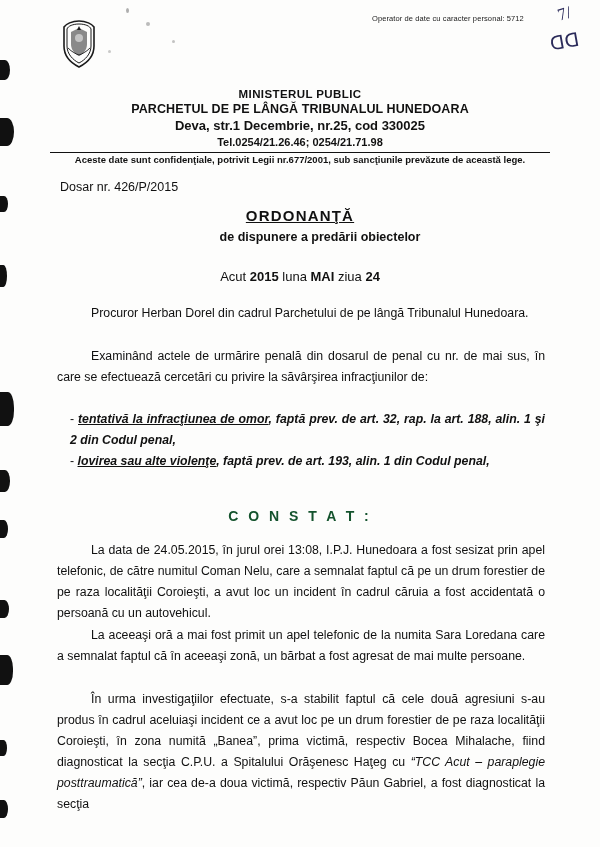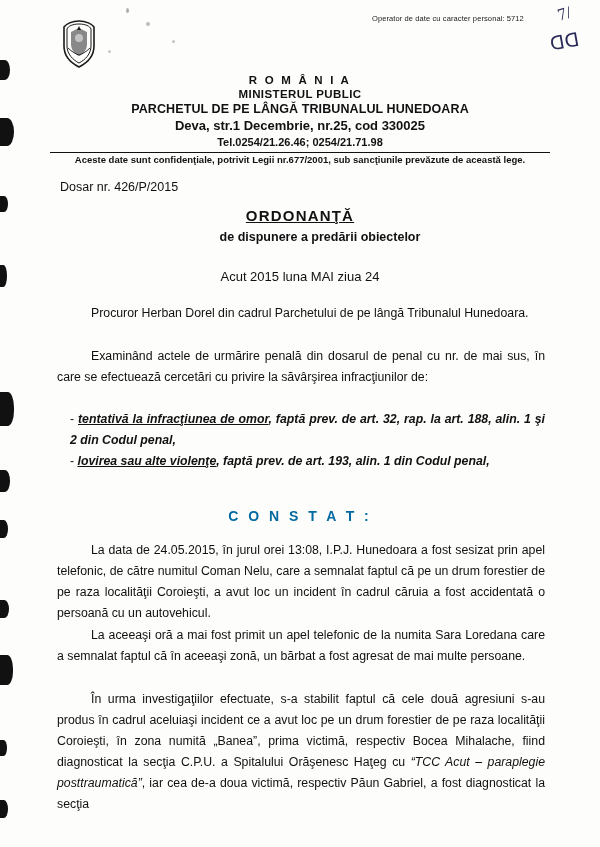--- a/index.html
+++ b/index.html
@@ -146,21 +146,21 @@
   .dateline {
     position: absolute;
     top: 269px;
     left: 0;
     width: 600px;
     text-align: center;
     font-family: "Liberation Sans", sans-serif;
     font-size: 13px;
     color: #111;
   }
-  .dateline b { font-weight: normal; text-align: center; }
+  .dateline b { font-weight: bold; text-align: center; }
 
   .para {
     position: absolute;
     left: 57px;
     width: 488px;
     font-family: "Liberation Sans", sans-serif;
     font-size: 12.3px;
     line-height: 21px;
     color: #111;
     text-align: justify;
@@ -170,21 +170,21 @@
   .constat {
     position: absolute;
     top: 508px;
     left: 0;
     width: 600px;
     text-align: center;
     font-family: "Liberation Sans", sans-serif;
     font-size: 14px;
     font-weight: bold;
     letter-spacing: 3px;
-    color: #0369a1;
+    color: #14532d;
   }
 
   .bullet-row {
     position: absolute;
     left: 70px;
     width: 475px;
     font-family: "Liberation Sans", sans-serif;
     font-size: 12.3px;
     line-height: 21px;
     color: #111;
@@ -208,21 +208,20 @@
     <svg width="42" height="52" viewBox="0 0 42 52">
       <path d="M21 3 C14 3 8 6 6 9 L6 28 C6 38 13 45 21 49 C29 45 36 38 36 28 L36 9 C34 6 28 3 21 3 Z" fill="none" stroke="#1b1b1b" stroke-width="1.6"></path>
       <path d="M21 6 C15 6 10 8 9 11 L9 28 C9 36 15 42 21 45 C27 42 33 36 33 28 L33 11 C32 8 27 6 21 6 Z" fill="none" stroke="#1b1b1b" stroke-width="1"></path>
       <path d="M13 14 L21 10 L29 14 L29 26 C29 32 25 36 21 38 C17 36 13 32 13 26 Z" fill="#2a2a2a" opacity="0.55"></path>
       <circle cx="21" cy="20" r="4" fill="#fff" opacity="0.5"></circle>
       <path d="M21 8 L23 12 L19 12 Z" fill="#1b1b1b"></path>
       <path d="M10 30 C14 34 18 36 21 37 C24 36 28 34 32 30" fill="none" stroke="#1b1b1b" stroke-width="0.9"></path>
     </svg>
   </div>
 
-  <div class="hdr hdr-romania">R O M Â N I A</div>
   <div class="hdr hdr-minister">MINISTERUL PUBLIC</div>
   <div class="hdr hdr-parchet">PARCHETUL DE PE LÂNGĂ TRIBUNALUL HUNEDOARA</div>
   <div class="hdr hdr-adresa">Deva, str.1 Decembrie, nr.25, cod 330025</div>
   <div class="hdr hdr-tel">Tel.0254/21.26.46; 0254/21.71.98</div>
 
   <div class="rule"></div>
   <div class="conf-note">Aceste date sunt confidenţiale, potrivit Legii nr.677/2001, sub sancţiunile prevăzute de această lege.</div>
 
   <div class="dosar">Dosar nr. 426/P/2015</div>
 

